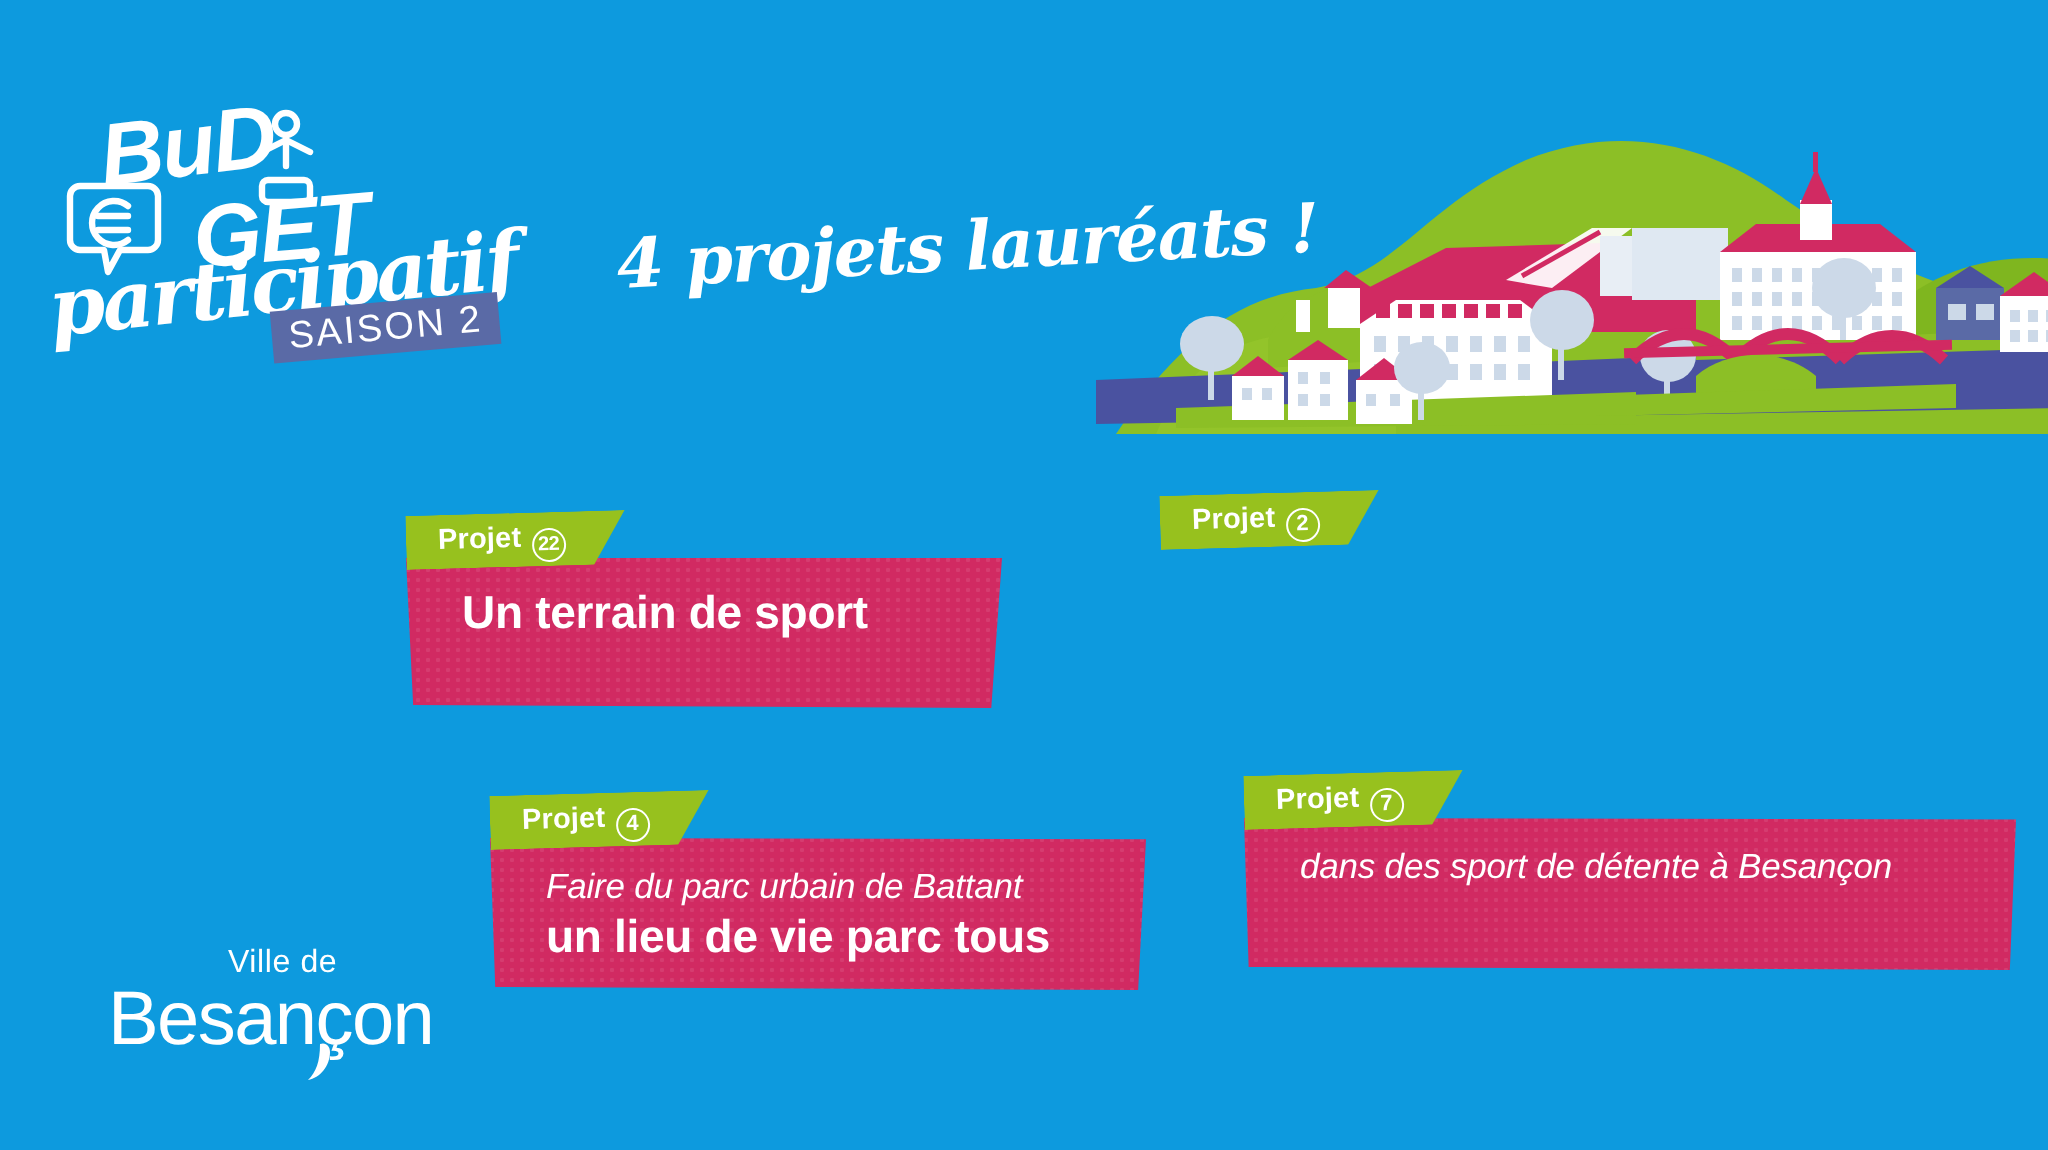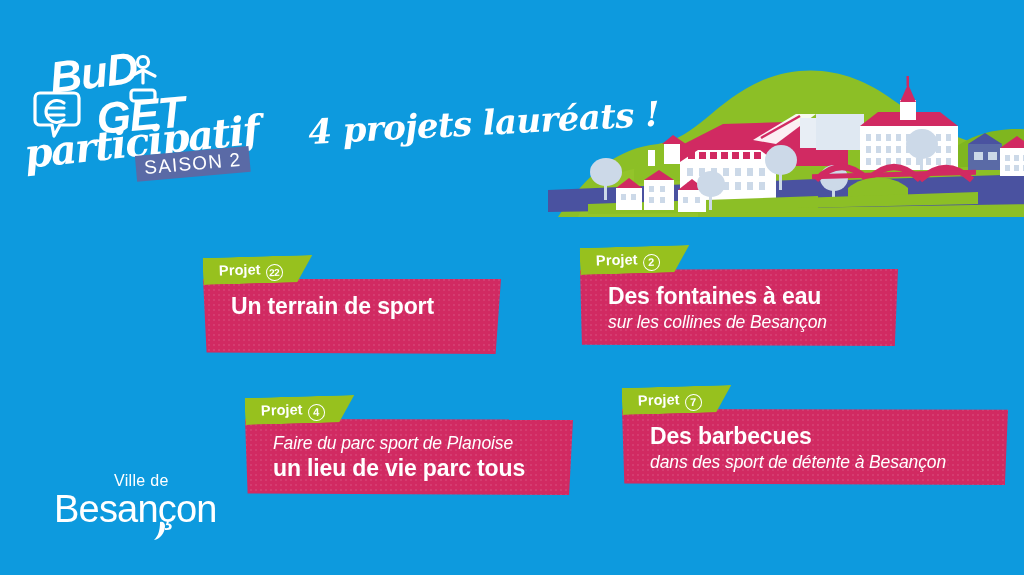--- a/index.html
+++ b/index.html
@@ -300,42 +300,37 @@
     </div>
     <div class="panel">
       <span class="l1 bold">Un terrain de sport</span>
     </div>
   </div>
 
   <div class="card" id="card-2">
     <div class="tab">
       <span>Projet</span><span class="num">2</span>
     </div>
-    <div class="panel">
-      <span class="l1 bold">Des fontaines à eau</span>
-      <span class="l2 ital">sur les collines de Besançon</span>
-    </div>
   </div>
 
   <div class="card" id="card-4">
     <div class="tab">
       <span>Projet</span><span class="num">4</span>
     </div>
     <div class="panel">
-      <span class="l1 ital">Faire du parc sport de Planoise</span>
+      <span class="l1 ital">Faire du parc urbain de Battant</span>
       <span class="l2 bold">un lieu de vie parc tous</span>
     </div>
   </div>
 
   <div class="card" id="card-7">
     <div class="tab">
       <span>Projet</span><span class="num">7</span>
     </div>
     <div class="panel">
-      <span class="l1 bold">Des barbecues</span>
       <span class="l2 ital">dans des sport de détente à Besançon</span>
     </div>
   </div>
 
   <div class="city-logo">
     <svg viewBox="0 0 180 72" xmlns="http://www.w3.org/2000/svg">
       <text x="62" y="18" fill="#ffffff" font-family="'Liberation Sans',sans-serif" font-size="16" letter-spacing=".3">Ville de</text>
       <text x="2" y="54" fill="#ffffff" font-family="'Liberation Sans',sans-serif" font-size="38" letter-spacing="-.8">Besançon</text>
       <path d="M108 54 c0 9 -2 14 -6 18 c6 -1 11 -7 11 -14 c0 -3 -2 -5 -5 -4 z" fill="#ffffff"></path>
     </svg>

